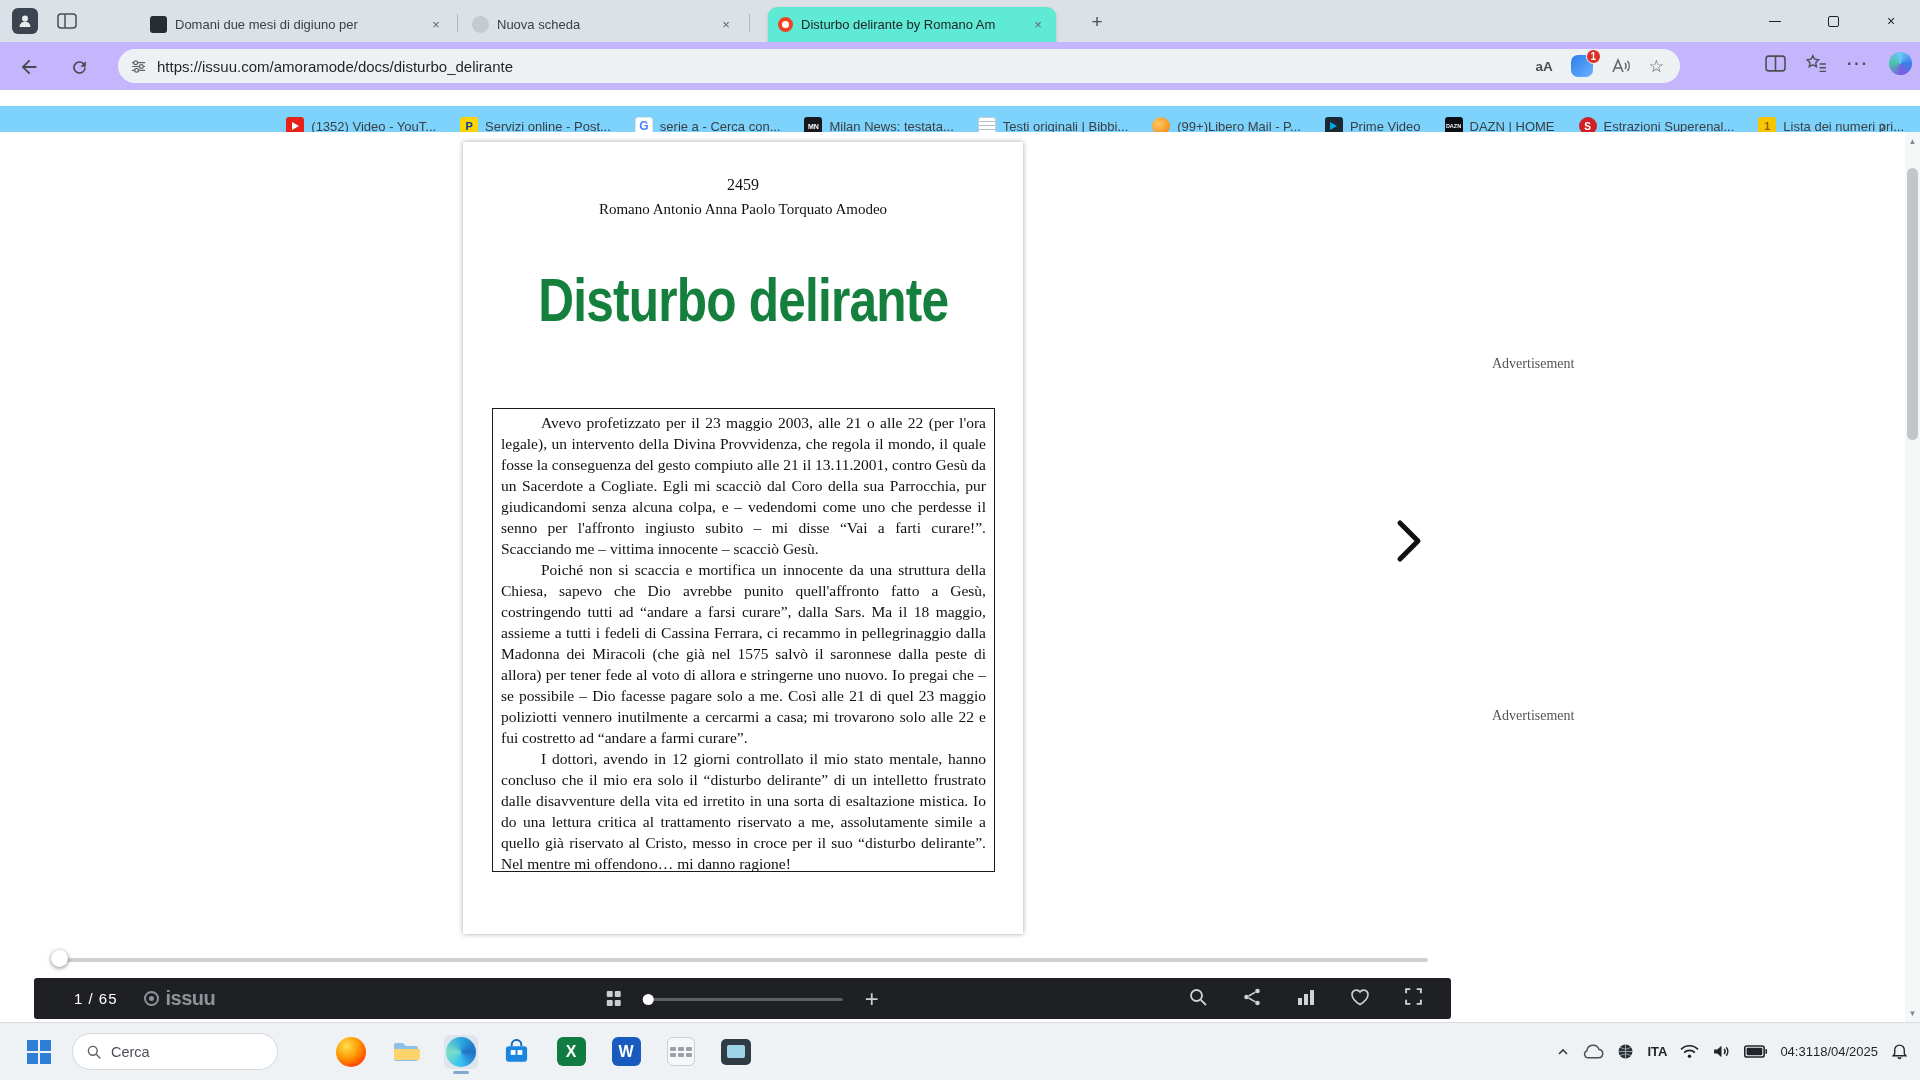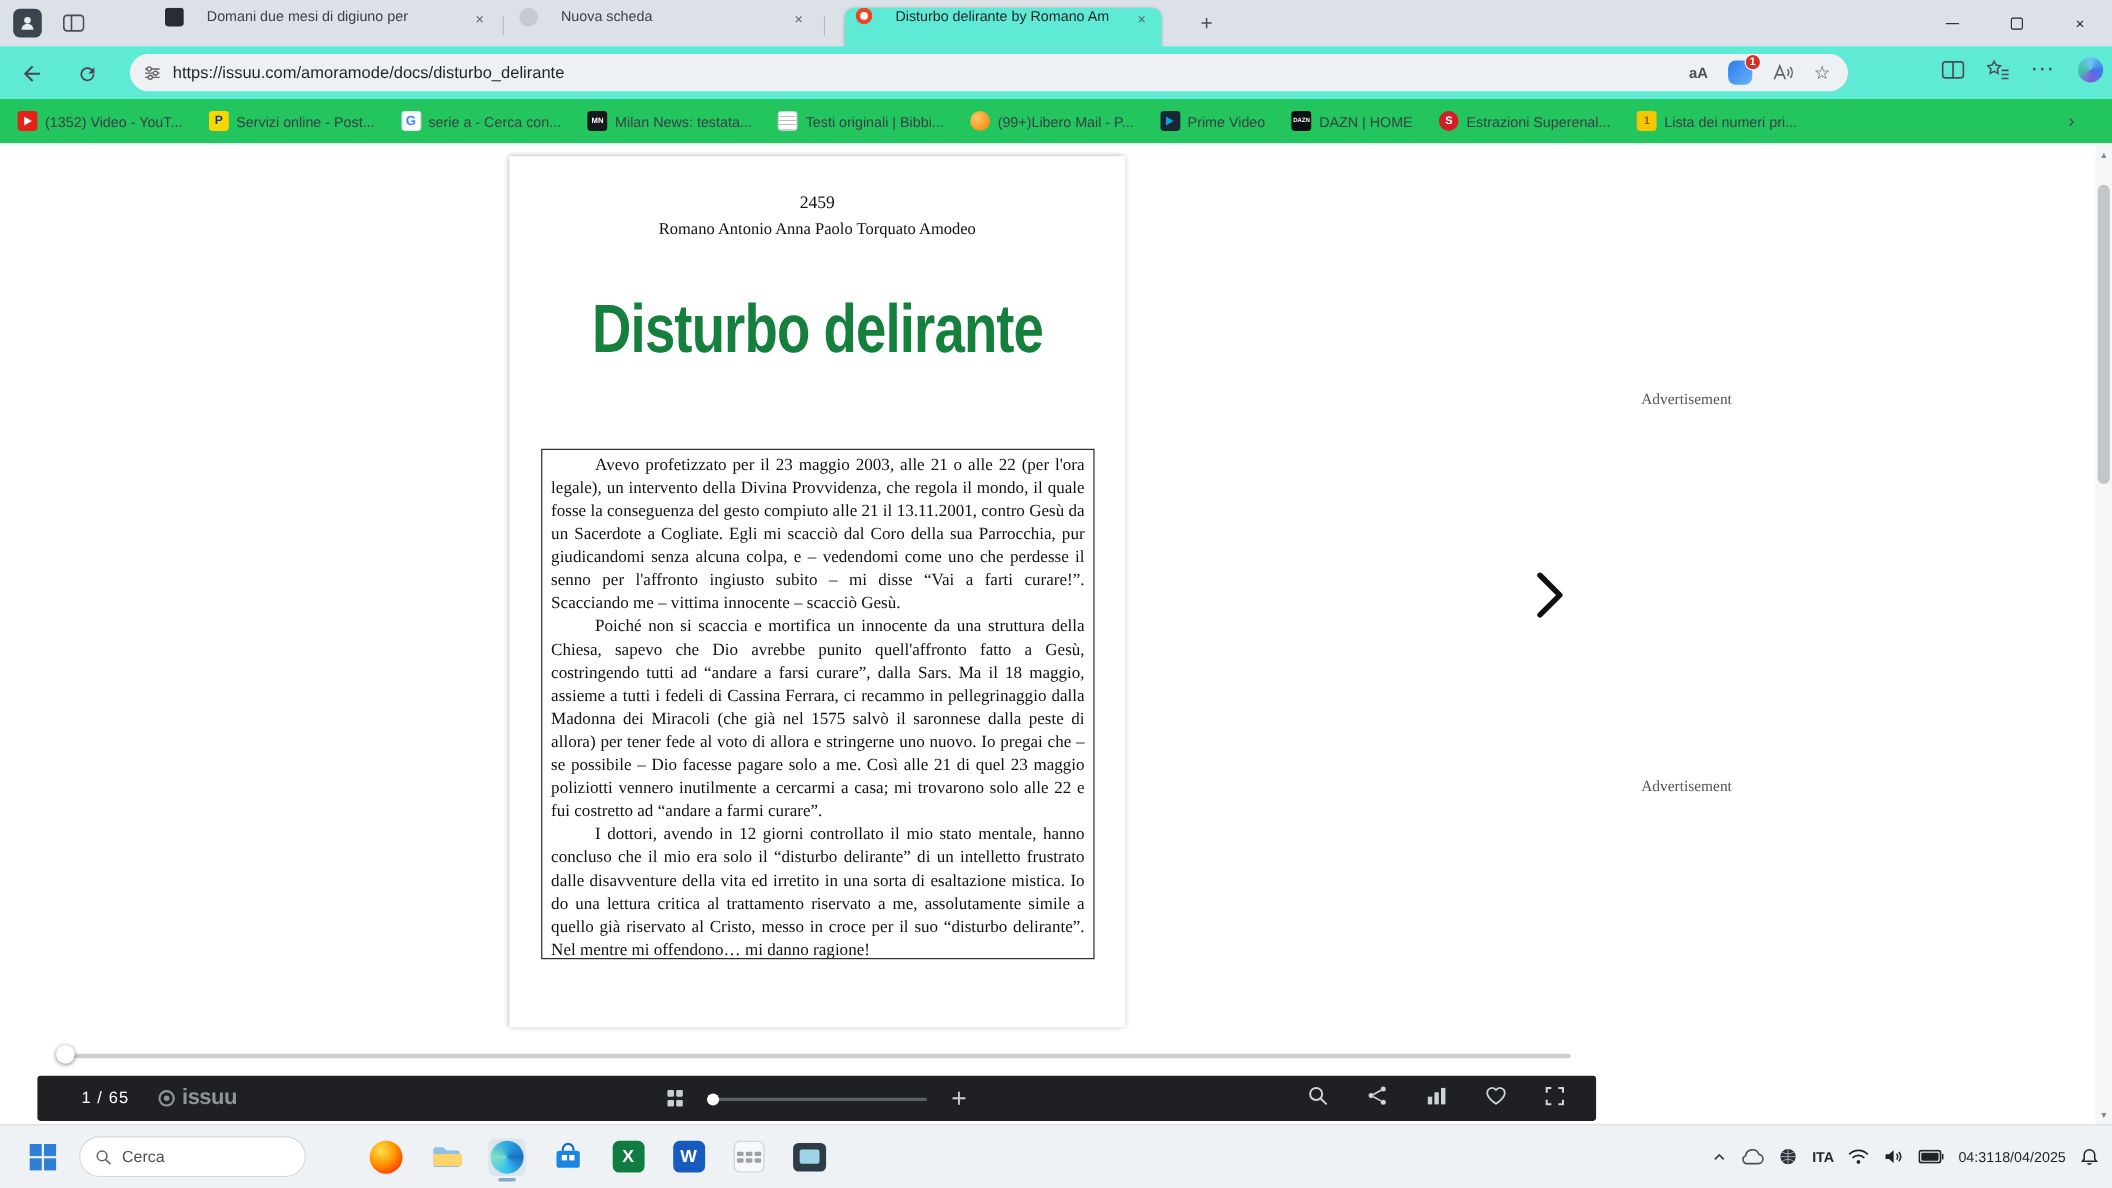--- a/index.html
+++ b/index.html
@@ -7,21 +7,21 @@
     font-family:"Liberation Sans", sans-serif; }
   .screen { position:relative; width:1920px; height:1080px; }
 
   
   .tabstrip { position:absolute; top:0; left:0; width:100%; height:42px; background:#dce1e7; }
   .chrome-btn { position:absolute; top:8px; width:26px; height:26px; border-radius:6px;
     display:flex; align-items:center; justify-content:center; }
   .avatar-btn { left:12px; background:#3c4450; }
   .ws-btn { left:54px; }
   .tab { position:absolute; top:7px; height:35px; border-radius:9px 9px 0 0;
-    display:flex; align-items:flex-start; padding:0 8px 0 10px; overflow:hidden;gap:13px; }
+    display:flex; align-items:center; padding:0 8px 0 10px; overflow:hidden; }
   .tab-title { font-size:13px; color:#3b4046; white-space:nowrap; overflow:hidden;
     flex:1; margin-right:6px; }
   .tab.active { background:#5eead4; box-shadow:0 1px 3px rgba(0,0,0,.18); }
   .tab.active .tab-title { color:#1f2328; }
   .tab1 { left:140px; width:314px; }
   .tab2 { left:462px; width:282px; }
   .tab3 { left:768px; width:288px; }
   .tab-sep { position:absolute; top:14px; width:1px; height:18px; background:#b4bac2; }
   .sep1 { left:457px; } .sep2 { left:749px; }
   .tabfav { width:17px; height:17px; margin-right:8px; flex:none; }
@@ -32,21 +32,21 @@
     justify-content:center; font-size:13px; color:#5f6368; flex:none; }
   .newtab-btn { position:absolute; left:1084px; top:9px; width:26px; height:26px; border-radius:6px;
     display:flex; align-items:center; justify-content:center; font-size:19px; color:#4a4f54; }
   .win-controls { position:absolute; right:0; top:0; height:42px; display:flex; }
   .win-btn { width:58px; height:42px; display:flex; align-items:center; justify-content:center;
     color:#1f2328; font-size:14px; }
   .max-glyph { width:11px; height:11px; border:1.2px solid #1f2328; border-radius:2px; }
   .min-glyph { width:12px; height:0; border-top:1.5px solid #1f2328; }
 
   
-  .toolbar { position:absolute; top:42px; left:0; width:100%; height:48px; background:#5eead4; }
+  .toolbar { position:absolute; top:42px; left:0; width:100%; height:48px; background:#c4b5fd; }
   .nav-btn { position:absolute; top:12px; width:26px; height:26px; display:flex;
     align-items:center; justify-content:center; }
   .back-btn { left:16px; } .refresh-btn { left:66px; }
   .addressbar { position:absolute; left:118px; top:7px; width:1562px; height:34px;
     background:#eef1f4; border-radius:17px; display:flex; align-items:center; padding:0 12px; }
   .url-text { font-size:15px; color:#1f2328; margin-left:10px; white-space:nowrap; flex:1;
     overflow:hidden; }
   .addr-icons { display:flex; align-items:center; gap:18px; margin-right:4px; }
   .addr-ic { display:flex; align-items:center; justify-content:center; position:relative; }
   .translate-glyph { font-size:13.5px; color:#4a4f54; font-weight:bold; }
@@ -55,22 +55,22 @@
   .badge { position:absolute; top:-6px; right:-8px; min-width:15px; height:15px; padding:0 3px;
     background:#d93025; border:1.5px solid #fff; border-radius:8px; color:#fff; font-size:10px;
     font-weight:bold; display:flex; align-items:center; justify-content:center; }
   .star-glyph { font-size:17px; color:#4a4f54; }
   .after-bar { position:absolute; right:8px; top:10px; display:flex; align-items:center; gap:20px; }
   .dots-glyph { font-size:16px; color:#4a4f54; letter-spacing:2px; font-weight:bold; }
   .copilot { width:23px; height:23px; border-radius:50%;
     background:conic-gradient(#6cc7f5,#3b7ce8,#7c5fe0,#49c0a8,#6cc7f5); }
 
   
-  .bookmarks { position:absolute; top:90px; left:0; width:100%; height:41px; background:#22c55e;
-    border-bottom:1px solid #e2e5e9; display:flex; align-items:center; padding:0 16px; gap:24px; }
+  .bookmarks { position:absolute; top:106px; left:0; width:100%; height:41px; background:#7dd3fc;
+    border-bottom:1px solid #e2e5e9; display:flex; align-items:center; padding:0 16px; gap:24px;justify-content:flex-end; }
   .bm { display:flex; align-items:center; gap:7px; flex:none; }
   .bm-label { font-size:13px; color:#3b4046; white-space:nowrap; }
   .fv { width:18px; height:18px; border-radius:3px; display:flex; align-items:center;
     justify-content:center; font-weight:bold; flex:none; overflow:hidden; }
   .fv-youtube { background:#e62117; }
   .play-w { width:0; height:0; border-left:7px solid #fff; border-top:4.5px solid transparent;
     border-bottom:4.5px solid transparent; }
   .fv-post { background:#ffd500; color:#003da5; font-size:11px; }
   .fv-google { background:#fff; border:1px solid #dfe3e8; color:#4285f4; font-size:12px; }
   .fv-mn { background:#15181c; color:#fff; font-size:7px; }

